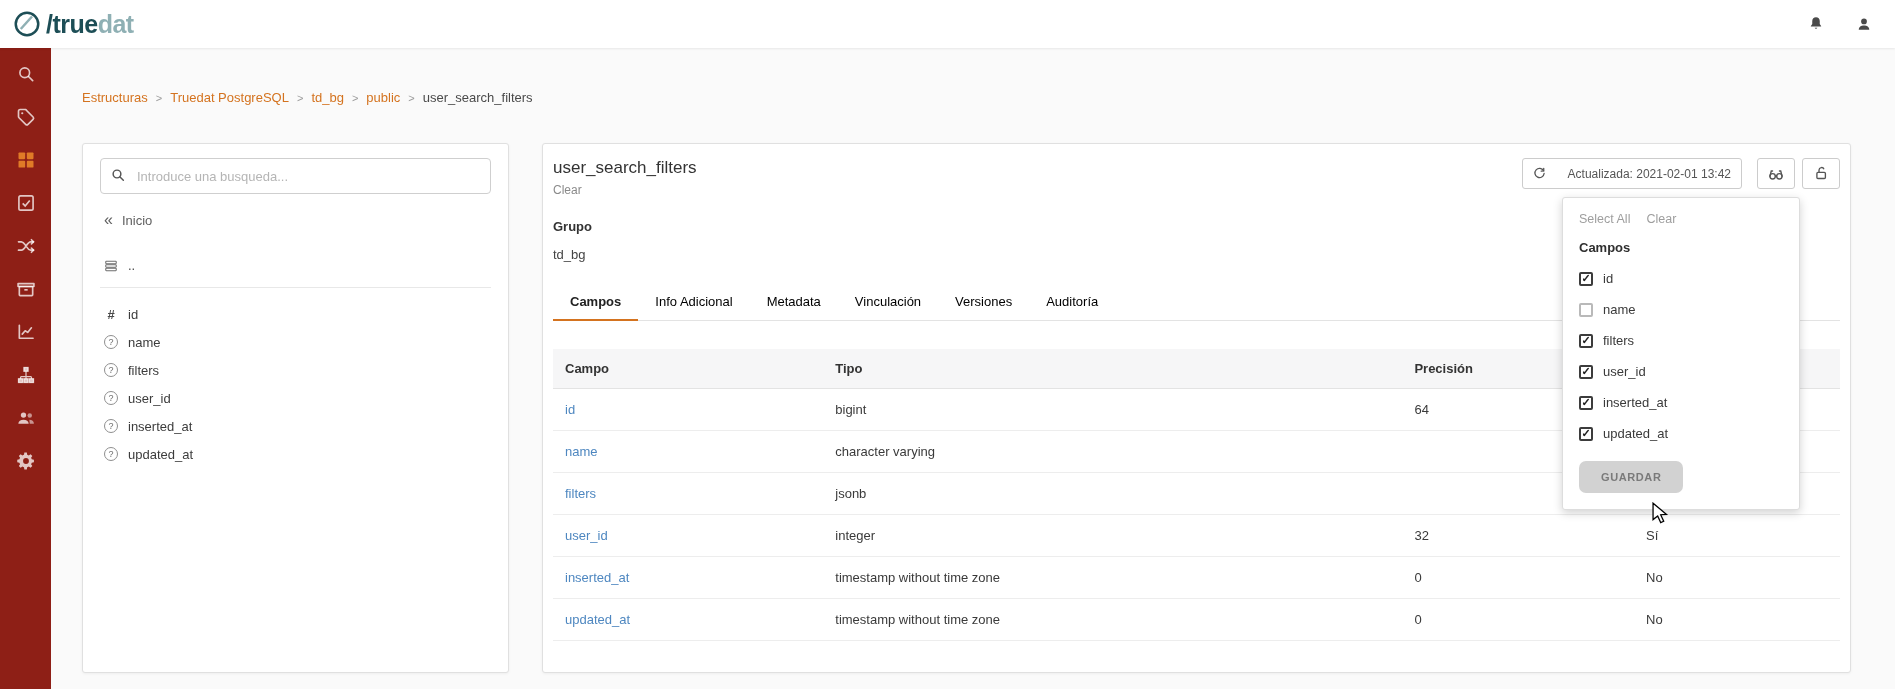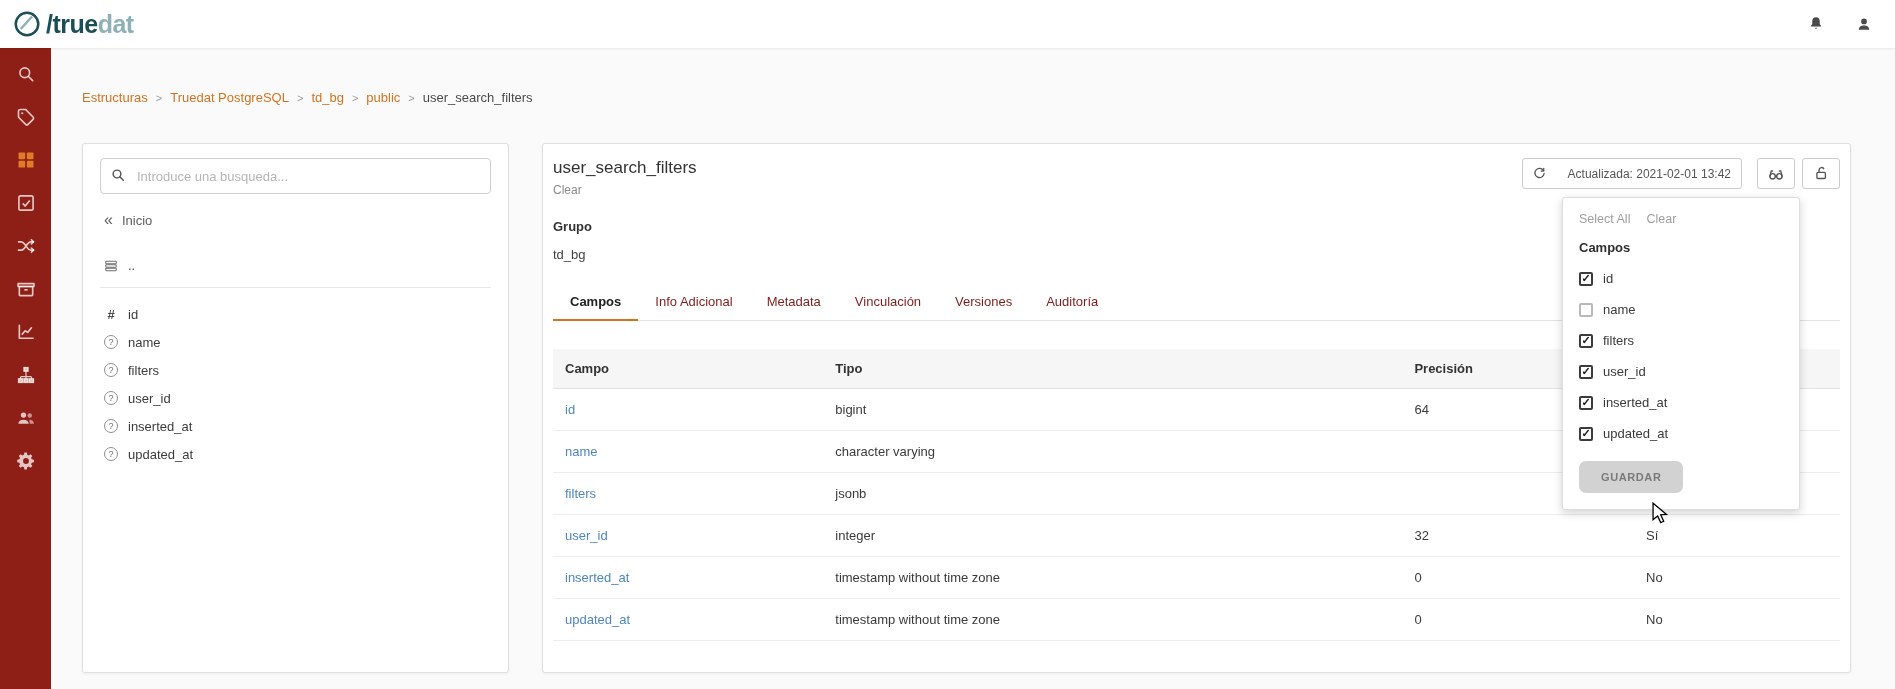--- a/index.html
+++ b/index.html
@@ -98,21 +98,21 @@
   .btn.icon-only + .btn.icon-only { margin-left:0; }
   .btn svg { flex:0 0 auto; }
 
   .meta-row { display:flex; margin-top:22px; }
   .meta-col { min-width:205px; padding-right:24px; }
   .meta-col + .meta-col { border-left:1px solid #e0e0e0; padding-left:10px; }
   .meta-label { font-size:13px; font-weight:bold; color:#333; }
   .meta-value { font-size:13px; color:#444; margin-top:13px; }
 
   .tabs { display:flex; margin-top:22px; border-bottom:1px solid #e3e3e3; }
-  .tab { padding:10px 17px; font-size:13px; color:#7f1d1d; cursor:pointer; border-bottom:2px solid transparent; margin-bottom:-1px; }
+  .tab { padding:10px 17px; font-size:13px; color:#000000; cursor:pointer; border-bottom:2px solid transparent; margin-bottom:-1px; }
   .tab.active { color:#222; font-weight:bold; border-bottom:2px solid #d4731f; }
 
   table.fields { width:100%; border-collapse:collapse; margin-top:28px; }
   table.fields th {
     background:#f6f6f7; text-align:left; font-size:13px; font-weight:bold; color:#333;
     padding:12px; border-bottom:1px solid #e3e3e3;
   }
   table.fields td { font-size:13px; color:#3a3a3a; padding:13px 12px; border-bottom:1px solid #ededed; }
   table.fields td.campo { color:#4e87c0; cursor:pointer; }
 

